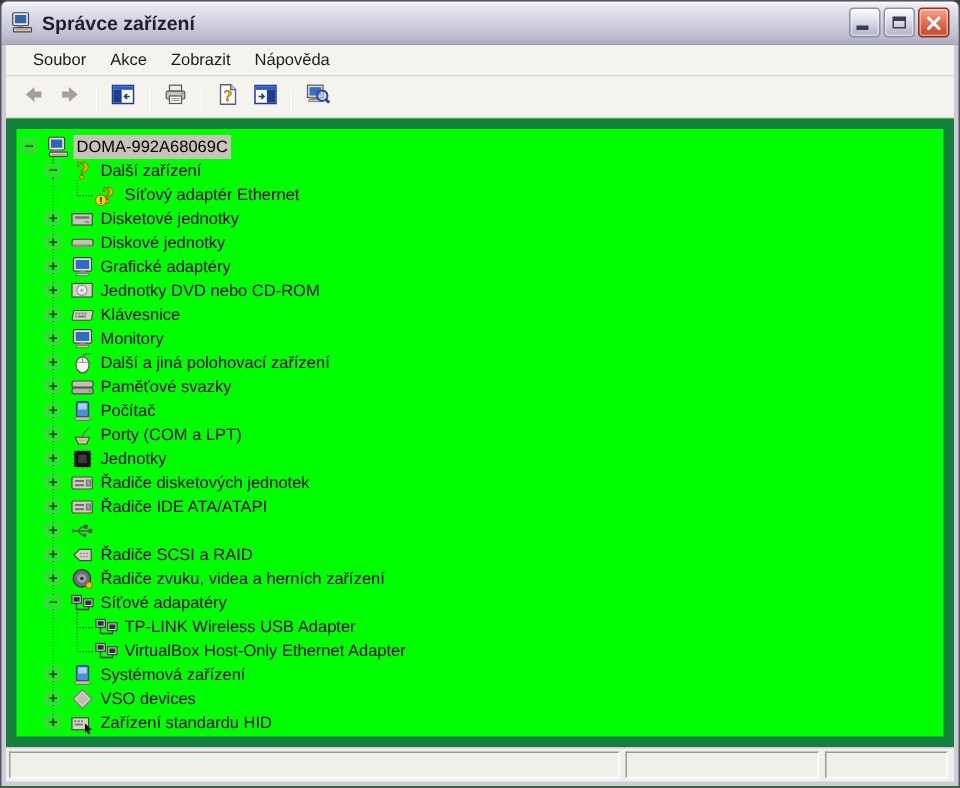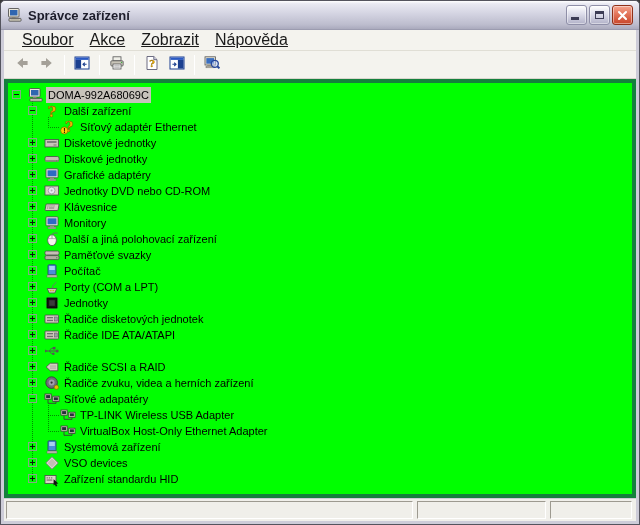--- a/index.html
+++ b/index.html
@@ -26,35 +26,35 @@
     display:flex;align-items:center;justify-content:center;position:relative;padding:0;}
   .cap-btn.close{background:linear-gradient(180deg,#f6a58f 0%,#e3745a 45%,#c8452a 100%);border-color:#903018;}
   .glyph-min{position:absolute;left:4px;bottom:4px;width:8px;height:3px;background:#3c3c55;}
   .glyph-max{width:9px;height:8px;border:1px solid #3c3c55;border-top-width:3px;}
   
   .menubar{
     position:absolute;top:29px;left:3px;right:3px;height:21px;
     background:#f4f3ee;display:flex;align-items:center;padding-left:10px;
     border-bottom:1px solid #e0ded5;
   }
-  .menu-item{font-size:16px;color:#1a1a1a;padding:3px 8px;text-decoration:underline;}
+  .menu-item{font-size:11px;color:#1a1a1a;padding:3px 8px;}
   
   .toolbar{
     position:absolute;top:50px;left:3px;right:3px;height:28px;
     background:#f4f3ee;display:flex;align-items:center;padding-left:6px;gap:1px;
     border-bottom:1px solid #d9d6cd;
   }
   .tb-btn{width:24px;height:22px;border:1px solid transparent;background:transparent;
     display:flex;align-items:center;justify-content:center;padding:0;}
   .tb-btn svg{width:16px;height:16px;}
   .tb-sep{width:1px;height:20px;background:#c6c3ba;border-right:1px solid #ffffff;margin:0 4px;}
   
   .treeview{
     position:absolute;top:78px;left:3px;right:3px;height:419px;
-    background:#00ff00;border:4px solid #15803d;overflow:hidden;
+    background:#00ff00;border:7px solid #15803d;overflow:hidden;
   }
   .tree-row{position:absolute;left:0;right:0;height:16px;}
   .tree-label{
     position:absolute;top:0;height:16px;line-height:16px;
     font-size:11px;color:#000;padding:0 2px;white-space:nowrap;
   }
   .tree-label.selected{background:#c7c3bb;}
   .expand-box{
     position:absolute;top:3px;width:9px;height:9px;background:#00ff00;
     border:1px solid #85a885;z-index:2;

